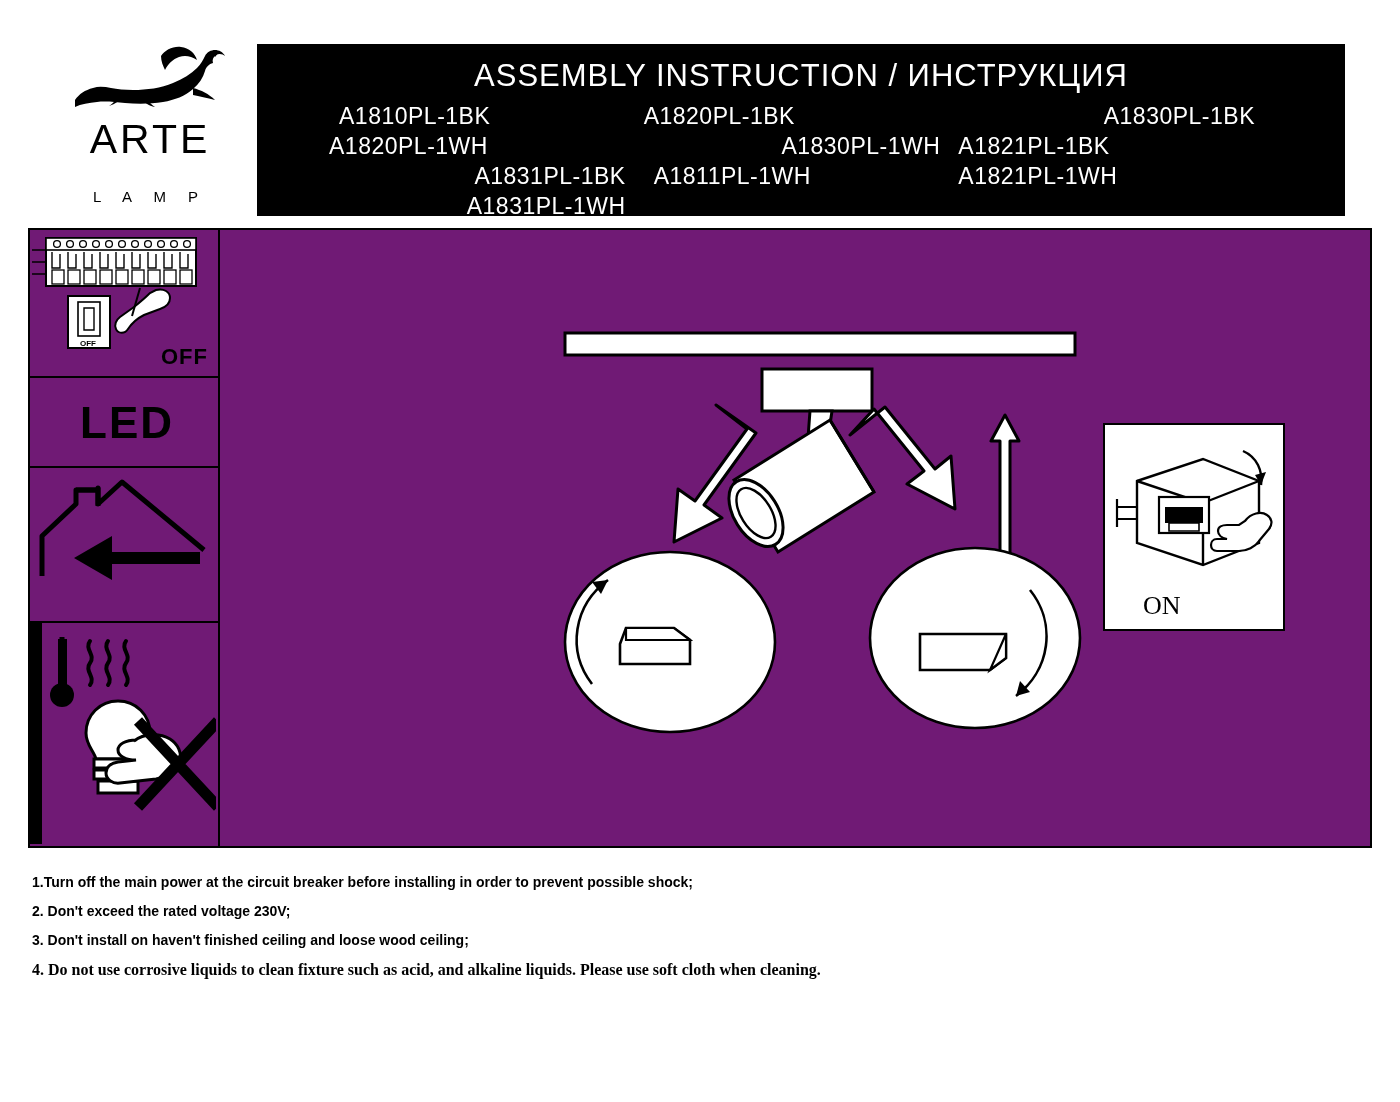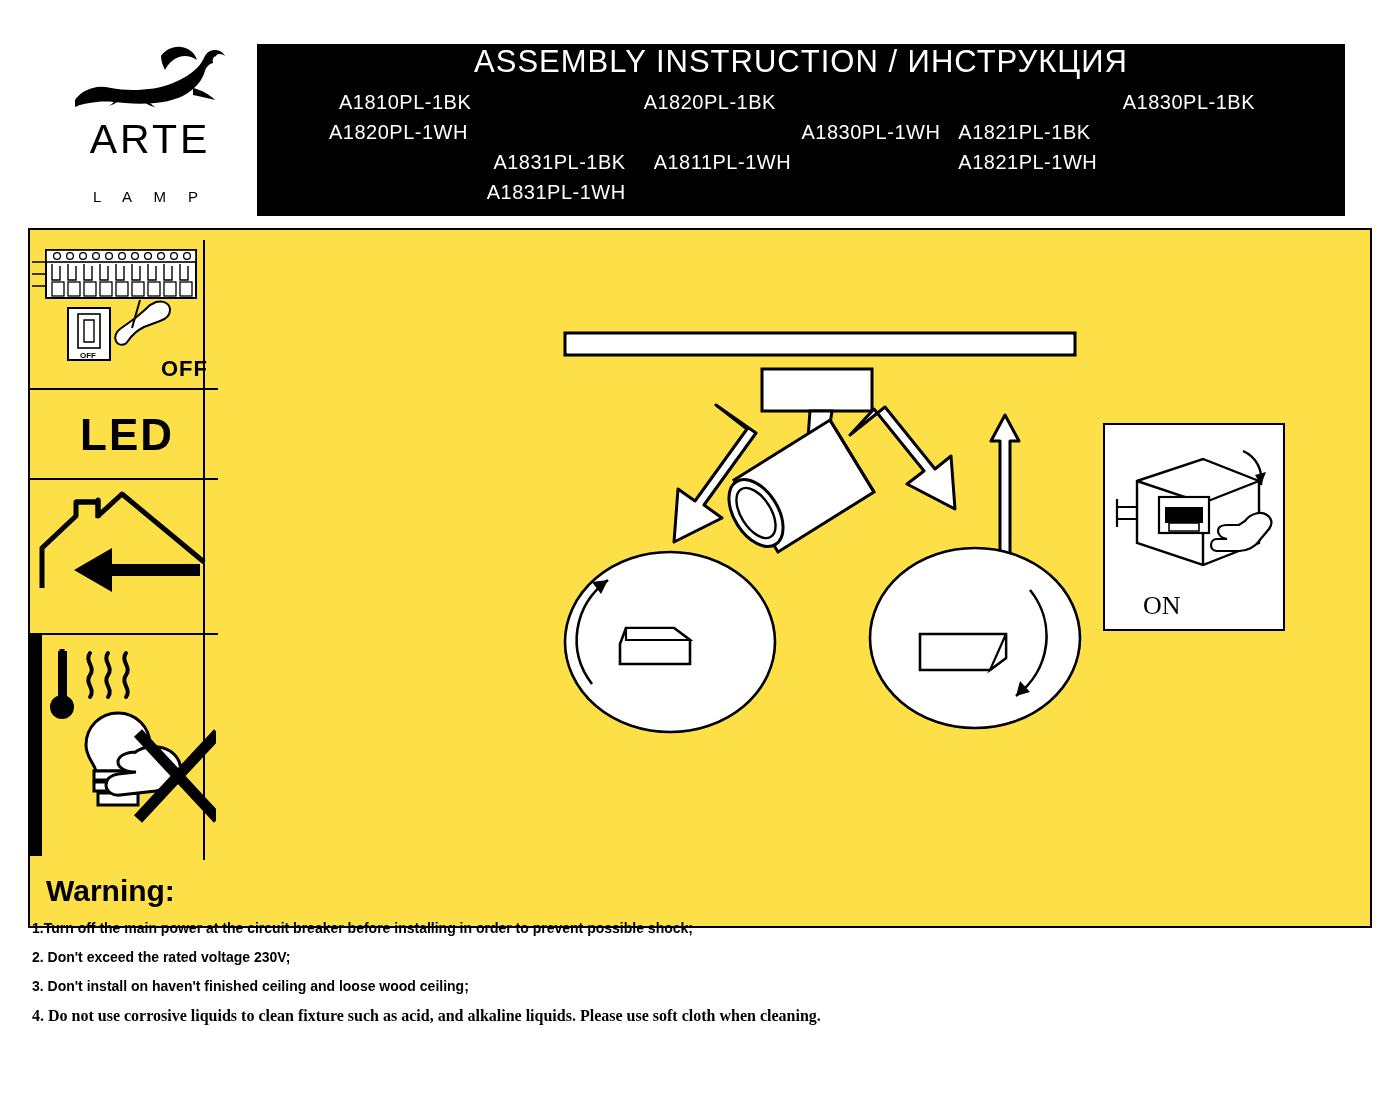--- a/index.html
+++ b/index.html
@@ -52,53 +52,54 @@
     position: absolute;
     left: 257px; top: 44px;
     width: 1088px; height: 172px;
     background: #000;
     color: #fff;
   }
   .header-title {
     text-align: center;
     font-size: 31px;
     letter-spacing: 1px;
+    padding-top: 14px;
     font-family: "Liberation Sans", sans-serif;
   }
   .sku-grid {
     display: grid;
     grid-template-columns: 1fr 1fr 1fr;
     row-gap: 2px;
     padding: 8px 72px 0 72px;
-    font-size: 20px;
+    font-size: 23px;
     letter-spacing: 0.5px;
   }
   .sku-grid div {
     line-height: 28px;
     white-space: nowrap;
   }
   .sku-col-0 { text-align: left; padding-left: 10px;}
   .sku-col-1 { text-align: left; }
   .sku-col-2 { text-align: right; padding-right: 18px;}
 
   
   .main-frame {
     position: absolute;
     left: 28px; top: 228px;
-    width: 1344px; height: 700px;
+    width: 1344px; height: 620px;
     border: 2px solid #000;
     box-sizing: border-box;
-    background: #fde047;
+    background: #701a75;
   }
 
   
   .icon-col {
     position: absolute;
-    left: 28px; top: 240px;
-    width: 177px; height: 620px;
+    left: 28px; top: 228px;
+    width: 192px; height: 620px;
     border-right: 2px solid #000;
     box-sizing: border-box;
   }
   .icon-cell {
     position: absolute;
     left: 0;
     width: 190px;
     border-bottom: 2px solid #000;
     box-sizing: border-box;
     overflow: hidden;
@@ -371,18 +372,17 @@
       <path d="M106 118 c10 -8 26 -8 36 -2 c8 5 12 14 10 22 c-2 10 -12 16 -24 18
                l-36 4 c-8 1 -14 -4 -14 -10 c0 -6 5 -10 12 -11 l18 -2 c-10 0 -18 -4 -18 -10
                c0 -6 8 -10 18 -10 z" fill="#fff" stroke="#000" stroke-width="3"></path>
 
       <path d="M110 98 l80 86 M190 98 l-80 86" stroke="#000" stroke-width="11" fill="none"></path>
     </svg>
   </div>
 </div>
 
 <div class="warning">
-  <div class="warning-title">Warning:</div>
   <div class="warning-line">1.Turn off the main power at the circuit breaker before installing in order to prevent  possible shock;</div>
   <div class="warning-line">2. Don't exceed the rated voltage 230V;</div>
   <div class="warning-line">3. Don't install on haven't finished ceiling and loose wood ceiling;</div>
   <div class="warning-line serif">4. Do not use corrosive liquids to clean fixture such as acid, and alkaline liquids. Please use soft cloth  when cleaning.</div>
 </div>
 
 </body></html>

